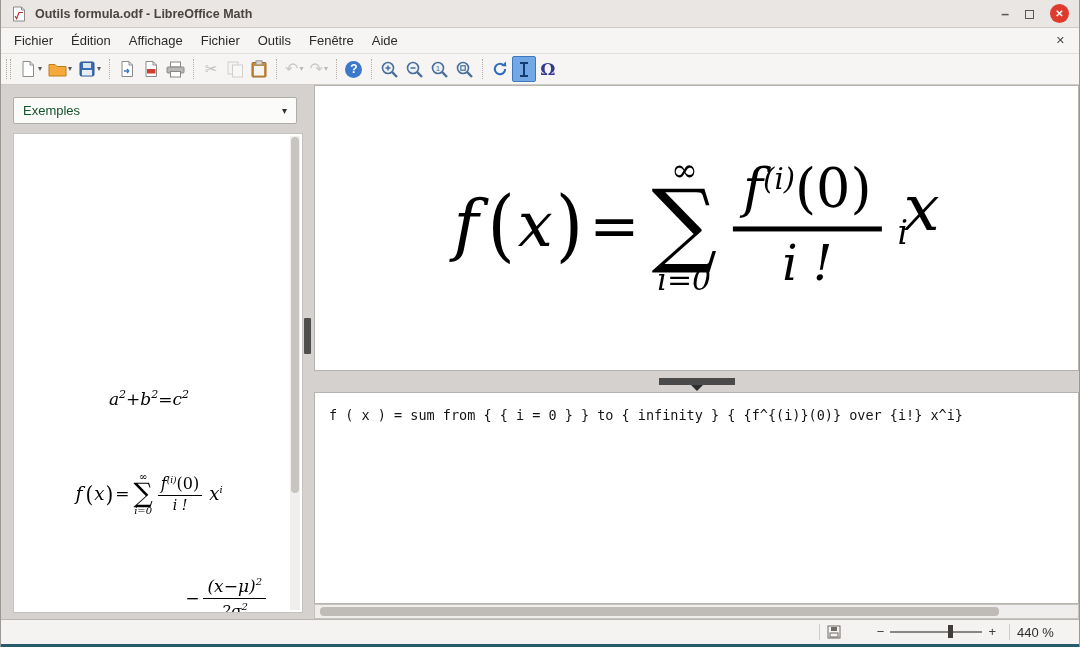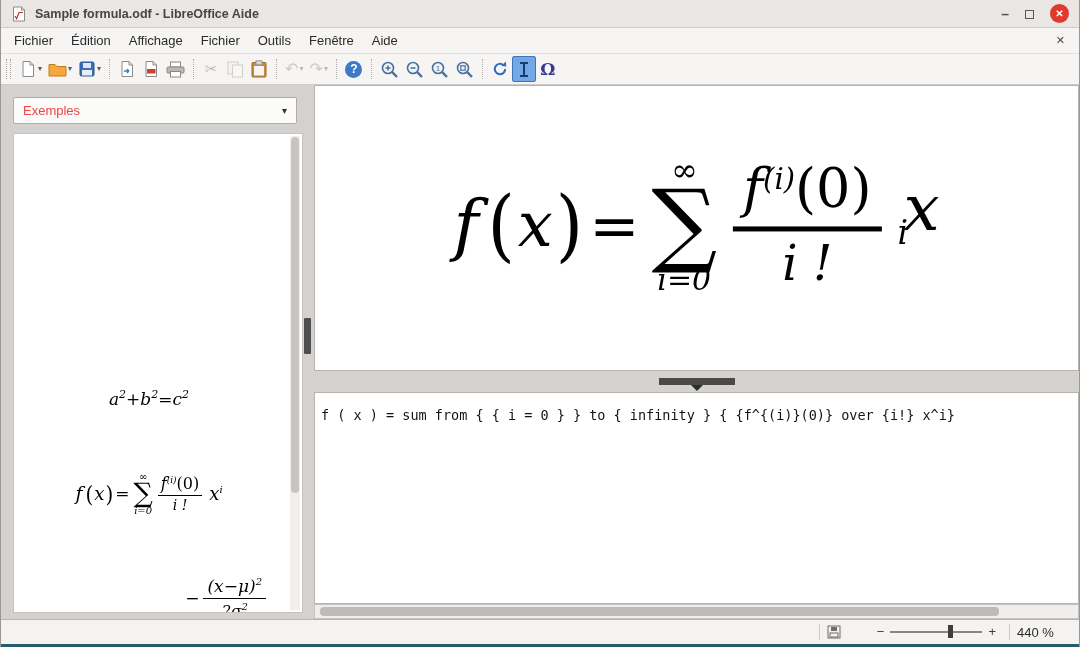--- a/index.html
+++ b/index.html
@@ -43,21 +43,21 @@
                font-size:12px; font-weight:bold; display:flex; align-items:center; justify-content:center; }
   .omega-glyph { font-size:17px; font-weight:bold; color:#343b8f; font-family:"DejaVu Serif", serif; }
 
   
   .workspace { height:534px; display:flex; padding-left:10px; position:relative; background:#d5d1ce; flex:0 0 auto; }
 
   
   .sidebar { width:292px; display:flex; flex-direction:column; flex:0 0 auto; }
   .dropdown { margin:12px 6px 0 2px; height:27px; background:#fbfbfa; border:1px solid #b0aca8;
               border-radius:2px; display:flex; align-items:center; padding:0 9px; }
-  .dropdown-label { font-size:13px; color:#ef4444; }
+  .dropdown-label { font-size:13px; color:#14532d; }
   .dropdown-caret { margin-left:auto; font-size:10px; color:#333; }
   .examples-list { margin:9px 0 6px 2px; flex:1; background:#fff; border:1px solid #c6c2be;
                    position:relative; overflow:hidden; }
   .ex { position:absolute; font-family:"DejaVu Serif", serif; color:#000; }
   .ex-center { left:0; right:18px; text-align:center; }
   .ex1 { top:44px; font-size:17px; font-style:italic; letter-spacing:.5px; }
   .ex2 { top:150px; font-size:17px; font-style:italic; }
   .ex2 sup, .ex3 sup { font-size:11px; font-style:italic; }
   .ex3 { top:254px; font-size:17px; font-style:italic; }
   .ex4 { top:338px; left:0; right:18px; display:flex; justify-content:center; }
@@ -116,21 +116,21 @@
   .sf .f-tail-sup { font-size:10px; transform:translateY(-7px); }
 
   
   .h-splitter { height:21px; display:flex; align-items:center; justify-content:center; position:relative; }
   .h-handle { width:76px; height:7px; background:#4a4a4a; position:relative; }
   .h-handle::after { content:""; position:absolute; left:50%; top:7px; margin-left:-6px;
                      border:6px solid transparent; border-top:6px solid #2d2d2d; border-bottom:0; }
 
   
   .cmd { flex:1; background:#fff; border:1px solid #b7b3af; overflow:hidden; }
-  .cmd pre { margin:0; padding:14px 6px; font-family:"DejaVu Sans Mono", monospace;
+  .cmd pre { margin:0; padding:14px 14px; font-family:"DejaVu Sans Mono", monospace;
              font-size:13.5px; color:#141414; white-space:pre; }
 
   .hscroll { height:15px; background:#f0eeec; border:1px solid #c6c2be; border-top:1px solid #c6c2be;
              position:relative; }
   .hscroll-thumb { position:absolute; left:5px; top:2px; height:9px; width:calc(100% - 84px);
                    background:#bfbbb7; border-radius:4px; }
 
   
   .statusbar { height:25px; background:#f4f3f1; border-top:1px solid #b9b5b1;
                display:flex; align-items:center; flex:0 0 auto; }
@@ -151,21 +151,21 @@
 <div class="window">
 
   <div class="titlebar">
     <span class="app-icon">
       <svg width="16" height="16" viewBox="0 0 16 16">
           <path d="M2.5 1h8l3 3v11h-11z" fill="#fff" stroke="#8a8a8a"></path>
           <path d="M10.5 1v3h3" fill="none" stroke="#8a8a8a"></path>
           <path d="M4 10l1.6 2.6L8 6.5h4" stroke="#b3342a" stroke-width="1.2" fill="none"></path>
         </svg>
     </span>
-    <span class="title">Sample formula.odf - LibreOffice Aide</span>
+    <span class="title">Outils formula.odf - LibreOffice Math</span>
     <span class="win-controls">
       <span class="wc min">–</span>
       <span class="wc"><span class="restore-box"></span></span>
       <span class="wc close">✕</span>
     </span>
   </div>
 
   <div class="menubar">
     <span class="menu-item">Fichier</span>
     <span class="menu-item">Édition</span>

